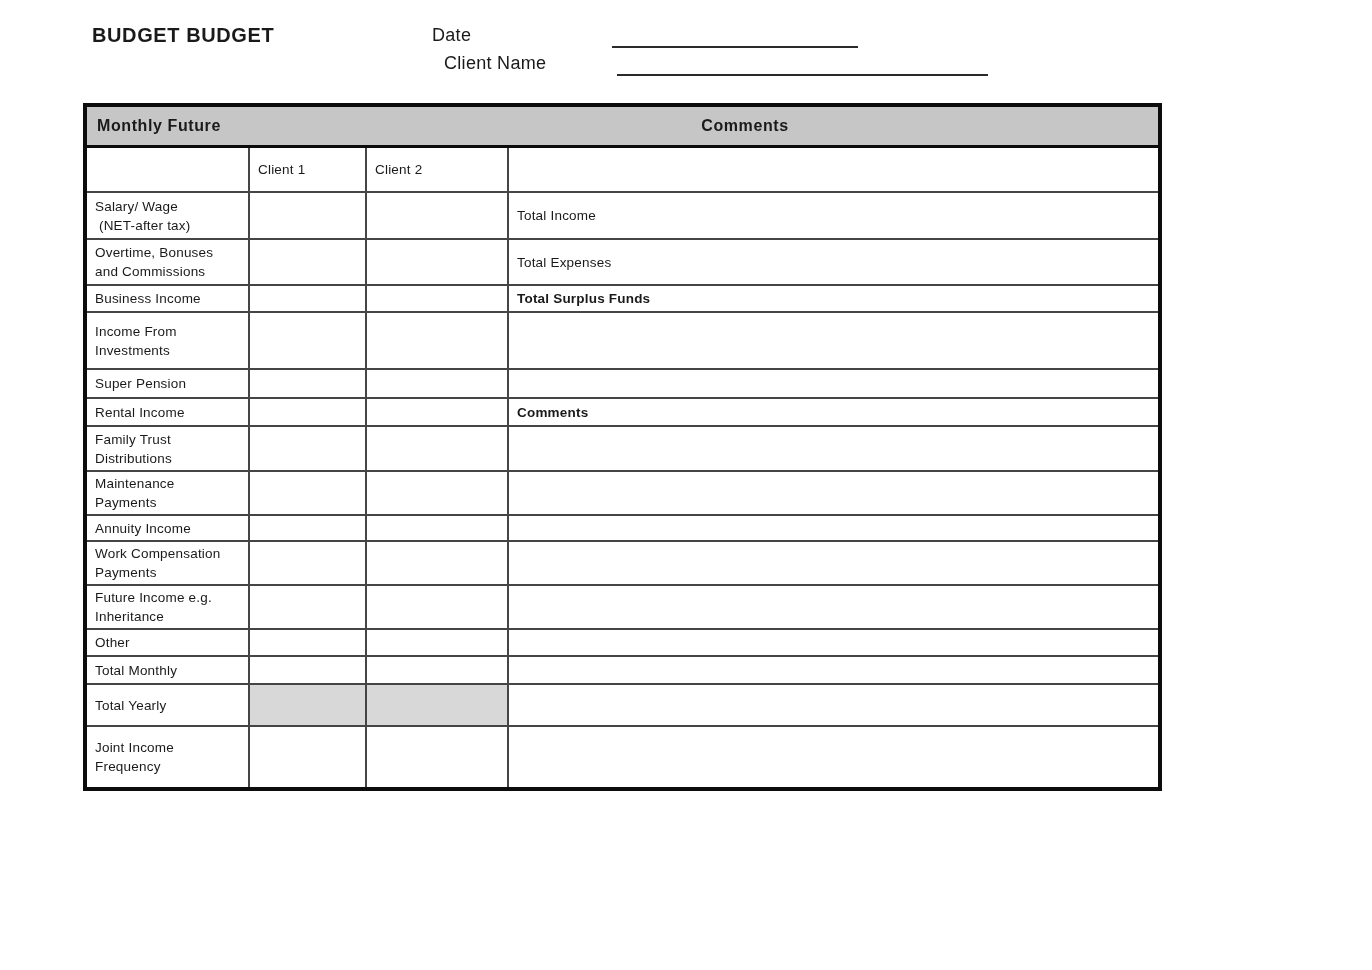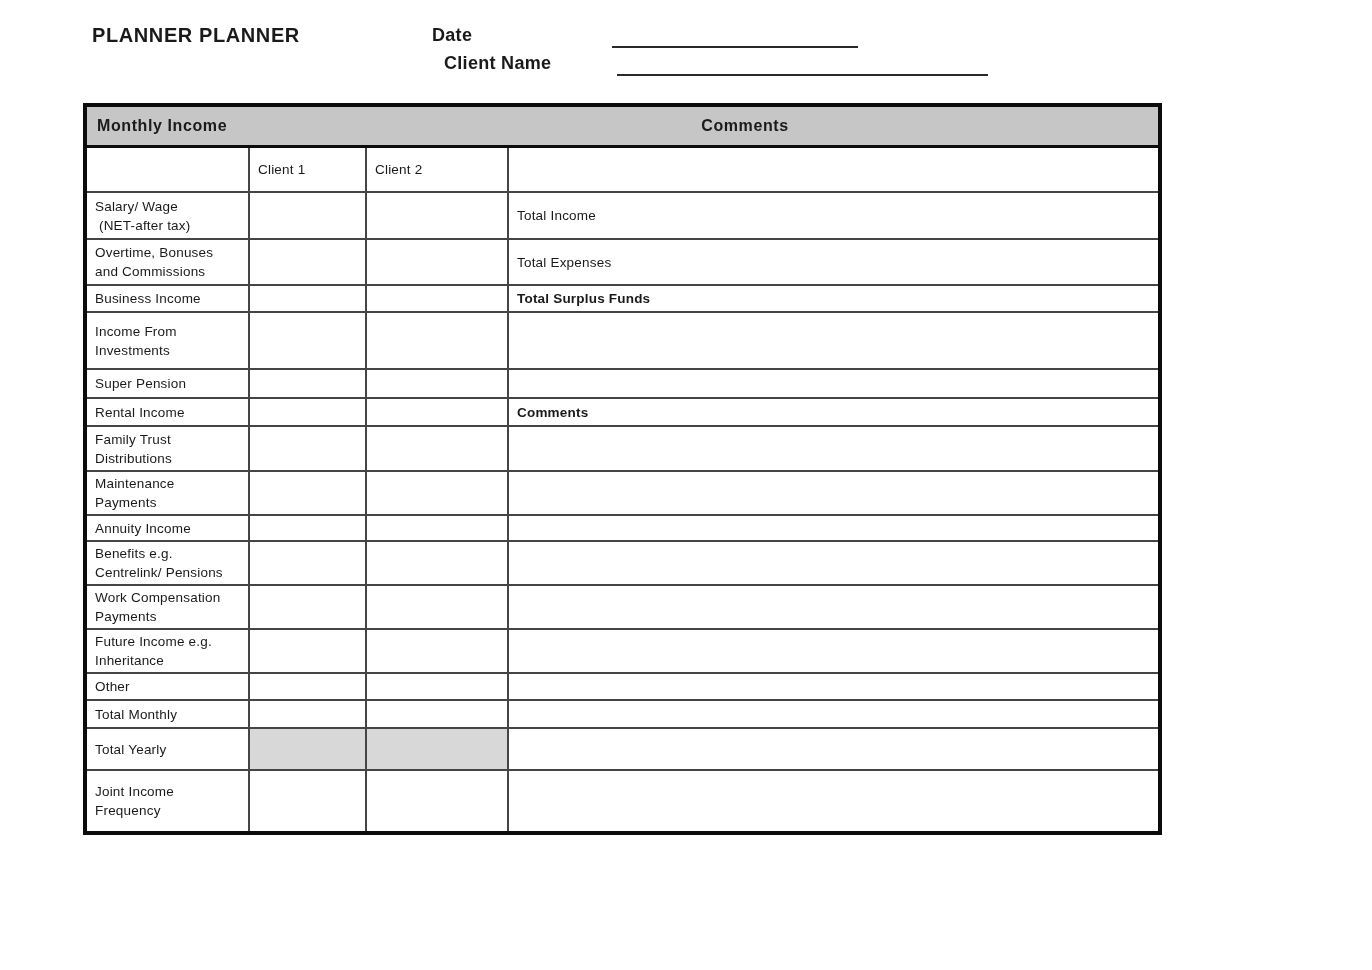--- a/index.html
+++ b/index.html
@@ -10,21 +10,21 @@
     font-family: "Liberation Sans", "DejaVu Sans", sans-serif;
     color: #1a1a1a;
     overflow: hidden;
   }
 
   
   .doc-title {
     position: absolute; left: 92px; top: 24px;
     font-size: 20px; font-weight: bold; letter-spacing: 0.6px;
   }
-  .field-label { position: absolute; font-size: 18px; letter-spacing: 0.3px; font-weight: bold; }
+  .field-label { position: absolute; font-size: 18px; letter-spacing: 0.3px; }
   .date-label   { left: 432px; top: 25px; }
   .client-label { left: 444px; top: 53px; }
   .fill-line { position: absolute; height: 0; border-top: 2px solid #2a2a2a; }
   .date-line   { left: 612px; top: 46px; width: 246px; }
   .client-line { left: 617px; top: 74px; width: 371px; }
 
   
   .table-frame {
     position: absolute; left: 83px; top: 103px;
     width: 1079px;
@@ -60,31 +60,31 @@
   tr:first-child td { border-top: none; }
   tr:last-child  td { border-bottom: none; }
 
   td.label-cell { white-space: pre-line; }
   td.shaded { background: #d8d8d8; }
   td.bold { font-weight: bold; }
 </style>
 </head>
 <body>
 
-<h1 class="doc-title">PLANNER PLANNER</h1>
+<h1 class="doc-title">BUDGET BUDGET</h1>
 
 <span class="field-label date-label">Date</span>
 <div class="fill-line date-line"></div>
 
 <span class="field-label client-label">Client Name</span>
 <div class="fill-line client-line"></div>
 
 <div class="table-frame">
   <div class="band">
-    <span class="left-h">Monthly Income</span>
+    <span class="left-h">Monthly Future</span>
     <span class="right-h">Comments</span>
   </div>
   <table>
     <colgroup>
       <col style="width:162px">
       <col style="width:117px">
       <col style="width:142px">
       <col>
     </colgroup>
     <tbody>
@@ -146,27 +146,20 @@
           <td class="value-cell"></td>
           <td class="value-cell"></td>
           <td class="comment-cell"></td>
         </tr>
         <tr style="height: 26px;">
           <td class="label-cell">Annuity Income</td>
           <td class="value-cell"></td>
           <td class="value-cell"></td>
           <td class="comment-cell"></td>
         </tr>
-        <tr style="height: 43px;">
-          <td class="label-cell">Benefits e.g.
-Centrelink/ Pensions</td>
-          <td class="value-cell"></td>
-          <td class="value-cell"></td>
-          <td class="comment-cell"></td>
-        </tr>
         <tr style="height: 43px; padding-left: 36px;">
           <td class="label-cell">Work Compensation
 Payments</td>
           <td class="value-cell"></td>
           <td class="value-cell"></td>
           <td class="comment-cell"></td>
         </tr>
         <tr style="height: 44px;">
           <td class="label-cell">Future Income e.g.
 Inheritance</td>

